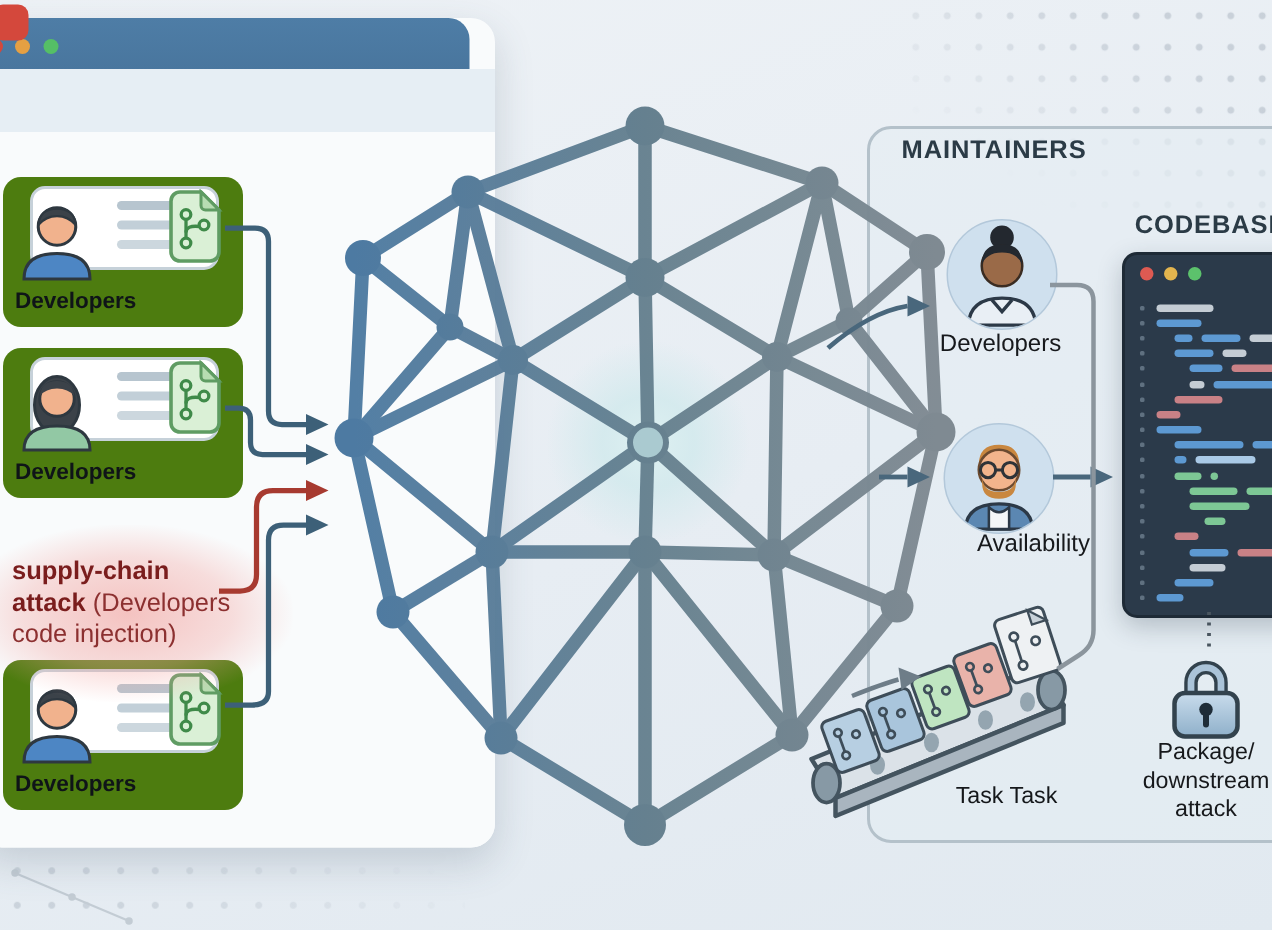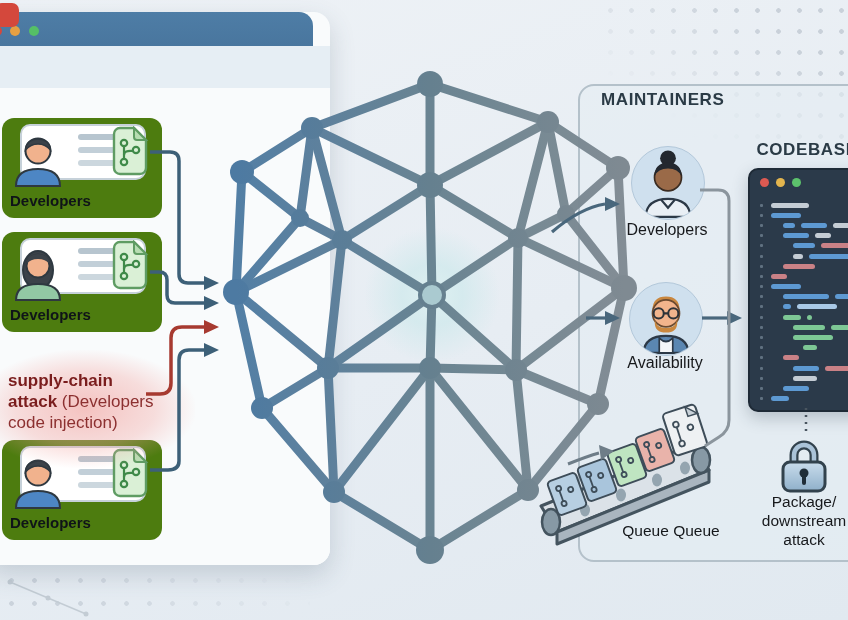--- a/index.html
+++ b/index.html
@@ -275,21 +275,21 @@
     <path d="M20,24 q0,-12 12,-12 q12,0 12,12 q-3,-6 -12,-6 q-9,0 -12,6 z" fill="#c9873f"></path>
     <circle cx="32" cy="27" r="12" fill="#f2b48c" stroke="#6b4a30" stroke-width="1.5"></circle>
     <path d="M22,30 q0,10 10,10 q10,0 10,-10 v5 q0,9 -10,9 q-10,0 -10,-9 z" fill="#c9873f"></path>
     <circle cx="25.5" cy="27" r="4.5" fill="none" stroke="#2e3338" stroke-width="1.8"></circle>
     <circle cx="38.5" cy="27" r="4.5" fill="none" stroke="#2e3338" stroke-width="1.8"></circle>
     <line x1="30" y1="27" x2="34" y2="27" stroke="#2e3338" stroke-width="1.8"></line>
     <path d="M12,62 q1,-15 20,-15 q19,0 20,15 z" fill="#5b87b2" stroke="#2c3947" stroke-width="2"></path>
     <path d="M26,49 q6,6 12,0 v13 h-12 z" fill="#f4f6f8" stroke="#2c3947" stroke-width="1.5"></path>
   </svg>
 </div>
-<div class="abs member-label" style="left:600px;top:354px;width:130px">Availability</div>
+<div class="abs member-label" style="left:624px;top:354px;width:130px">Availability</div>
 
 <div class="abs codebase-title">CODEBASE</div>
 <div class="abs editor">
   <div class="editor-dots">
     <span class="ed-dot" style="background: rgb(221, 90, 82);"></span>
     <span class="ed-dot" style="background: rgb(227, 181, 78);"></span>
     <span class="ed-dot" style="background: rgb(92, 194, 108);"></span>
   </div>
   <div class="code-area">
       <div class="code-row">
@@ -466,21 +466,21 @@
     <g transform="rotate(-18 152 32)">
       <rect x="135" y="10" width="34" height="44" rx="4" stroke="#3e4d59" stroke-width="2" fill="#eef1f3"></rect>
       <path d="M159,10 l10,10 h-10 z" fill="#c9d2d9" stroke="#3e4d59" stroke-width="1.5"></path>
       <circle cx="145" cy="24" r="2.8" fill="none" stroke="#3e4d59" stroke-width="1.8"></circle>
         <circle cx="145" cy="44" r="2.8" fill="none" stroke="#3e4d59" stroke-width="1.8"></circle>
       <line x1="145" y1="27" x2="145" y2="41" stroke="#3e4d59" stroke-width="1.8"></line>
         <circle cx="158" cy="31" r="2.8" fill="none" stroke="#3e4d59" stroke-width="1.8"></circle>
     </g>
   </g>
 </svg>
-<div class="abs queue-label">Queue Queue</div>
+<div class="abs queue-label">Task Task</div>
 
 <svg class="abs lock" width="52" height="58" viewBox="0 0 52 58">
   <defs>
     <linearGradient id="lockg" x1="0" y1="0" x2="0" y2="1">
       <stop offset="0" stop-color="#c9dcec"></stop>
         <stop offset="1" stop-color="#8fb0ca"></stop>
     </linearGradient>
   </defs>
   <path d="M16,28 V19 a10,10 0 0 1 20,0 v9" fill="none" stroke="#32424d" stroke-width="9" stroke-linecap="round"></path>
   <path d="M16,28 V19 a10,10 0 0 1 20,0 v9" fill="none" stroke="#aac3d8" stroke-width="4.5" stroke-linecap="round"></path>

